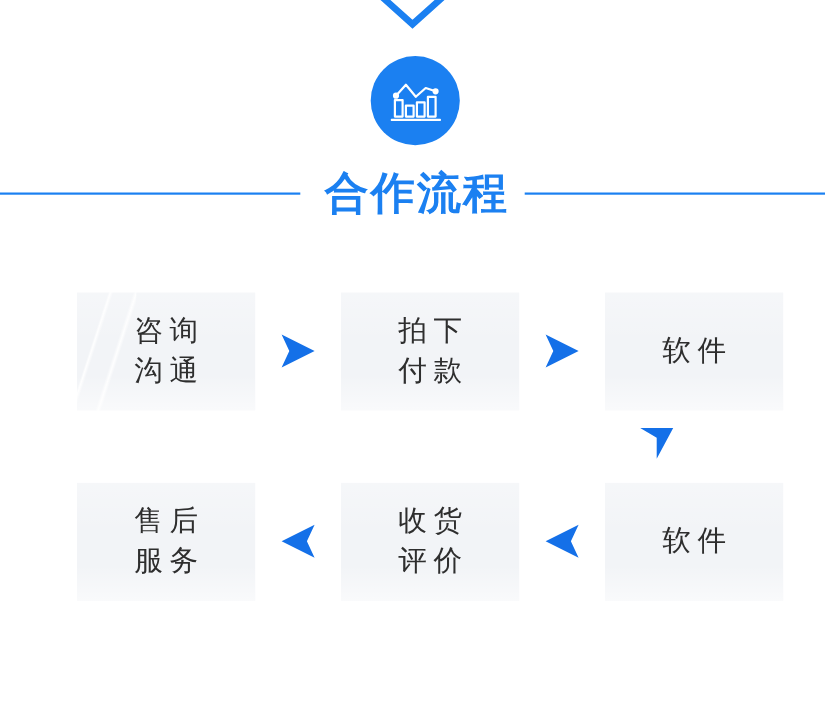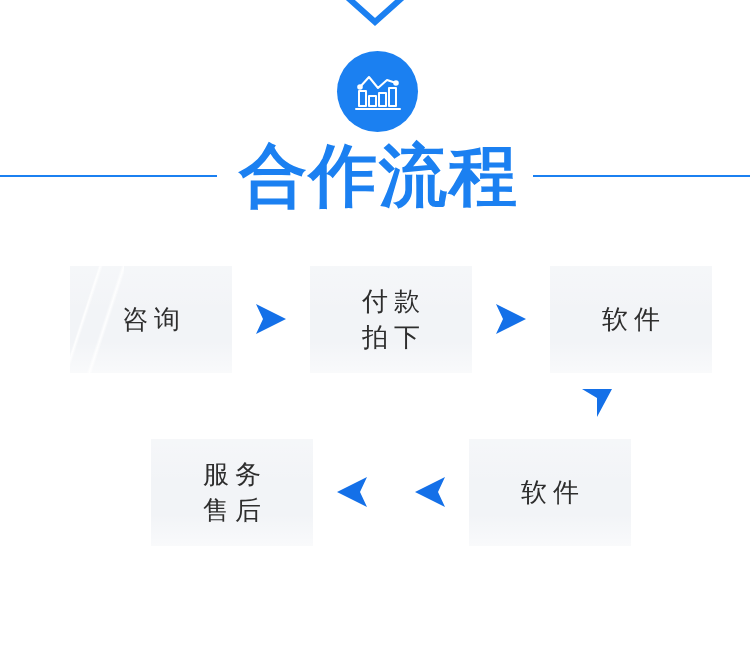--- a/index.html
+++ b/index.html
@@ -53,21 +53,21 @@
   }
   .rule {
     height: 2px;
     background: #1B80F1;
     flex: 1 1 auto;
   }
   .rule-left  { margin-right: 22px; }
   .rule-right { margin-left: 14px; }
   .page-title {
     flex: 0 0 auto;
-    font-size: 68px;
+    font-size: 40px;
     line-height: 1;
     font-weight: bold;
     color: #1B80F1;
     letter-spacing: 2px;
     white-space: nowrap;
     font-family: "DejaVu Sans", "Liberation Sans", sans-serif;
   }
 
   
   .flow {
@@ -196,31 +196,32 @@
   <div class="page-title">合作流程</div>
   <div class="rule rule-right"></div>
 </div>
 
 <div class="flow">
 
   <div class="flow-row row-1">
 
     <div class="step-box has-streak">
       <div class="step-line">咨询</div>
+      <div class="step-line">沟通</div>
     </div>
 
     <div class="gap">
       <svg class="arrow" width="38" height="34" viewBox="0 0 38 34" xmlns="http://www.w3.org/2000/svg">
         <path d="M4 2 L34 17 L4 32 L11 17 Z" fill="#1470E8"></path>
       </svg>
     </div>
 
     <div class="step-box">
+      <div class="step-line">拍下</div>
       <div class="step-line">付款</div>
-      <div class="step-line">拍下</div>
     </div>
 
     <div class="gap">
       <svg class="arrow" width="38" height="34" viewBox="0 0 38 34" xmlns="http://www.w3.org/2000/svg">
         <path d="M4 2 L34 17 L4 32 L11 17 Z" fill="#1470E8"></path>
       </svg>
     </div>
 
     <div class="step-box">
       <div class="step-line">软件</div>
@@ -232,30 +233,34 @@
     <div class="inner">
       <svg class="arrow" width="34" height="34" viewBox="0 0 34 34" xmlns="http://www.w3.org/2000/svg">
         <path d="M2 3 L32 3 L17 31 L17 12 Z" fill="#1470E8"></path>
       </svg>
     </div>
   </div>
 
   <div class="flow-row row-2">
 
     <div class="step-box">
+      <div class="step-line">售后</div>
       <div class="step-line">服务</div>
-      <div class="step-line">售后</div>
     </div>
 
     <div class="gap">
       <svg class="arrow" width="38" height="34" viewBox="0 0 38 34" xmlns="http://www.w3.org/2000/svg">
         <path d="M34 2 L4 17 L34 32 L27 17 Z" fill="#1470E8"></path>
       </svg>
     </div>
 
+    <div class="step-box">
+      <div class="step-line">收货</div>
+      <div class="step-line">评价</div>
+    </div>
 
     <div class="gap">
       <svg class="arrow" width="38" height="34" viewBox="0 0 38 34" xmlns="http://www.w3.org/2000/svg">
         <path d="M34 2 L4 17 L34 32 L27 17 Z" fill="#1470E8"></path>
       </svg>
     </div>
 
     <div class="step-box">
       <div class="step-line">软件</div>
     </div>

